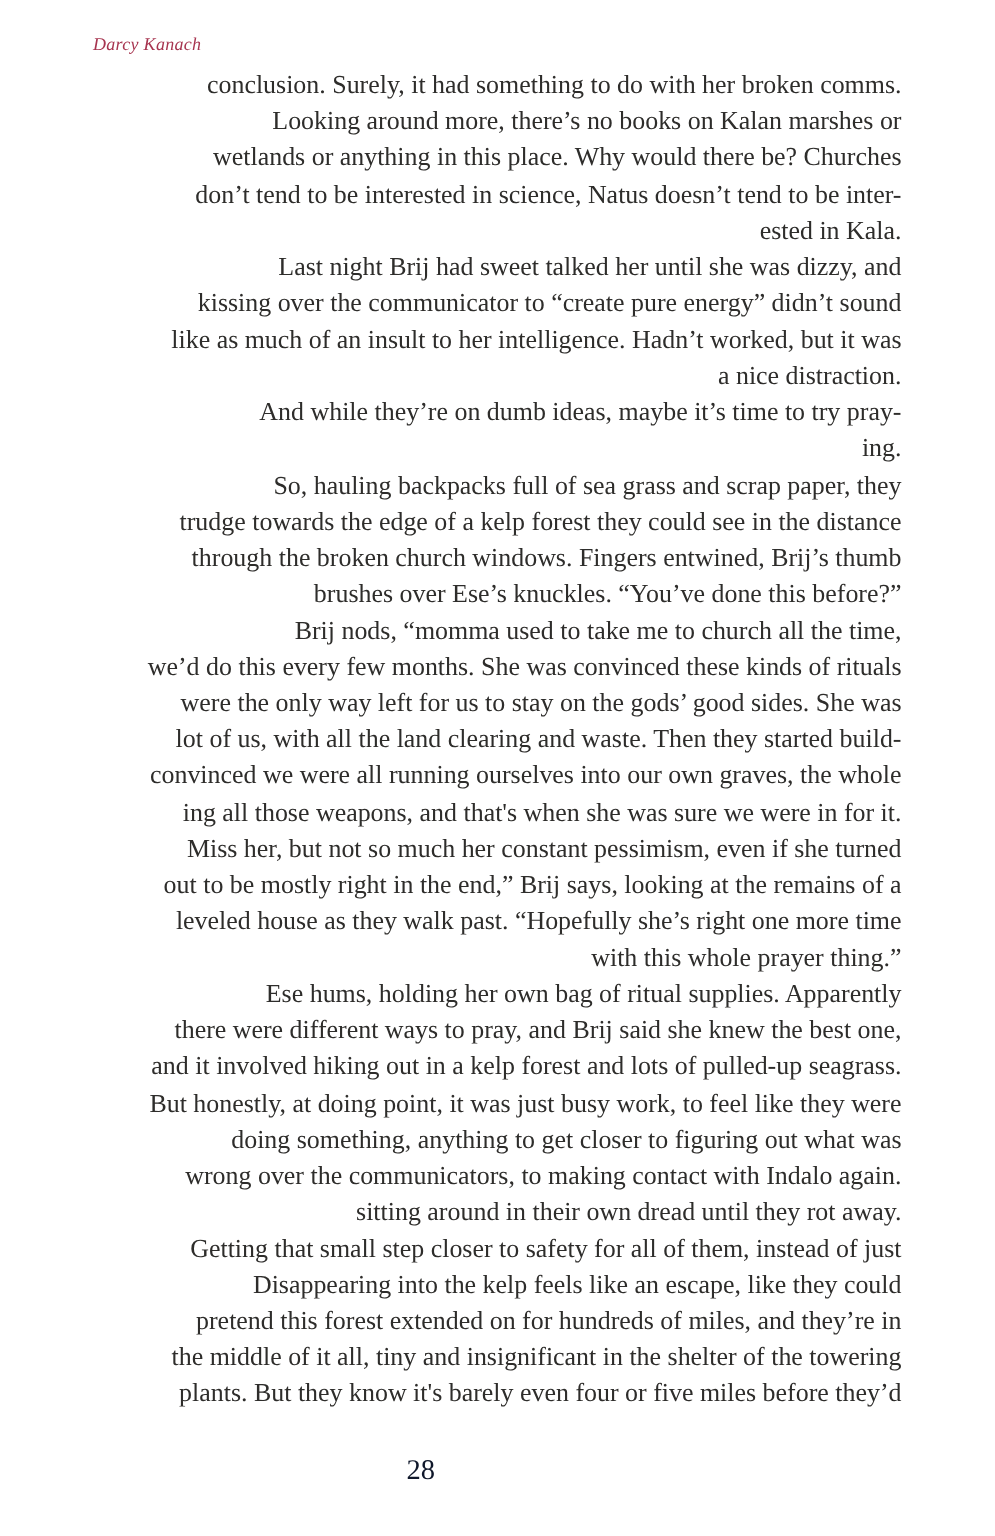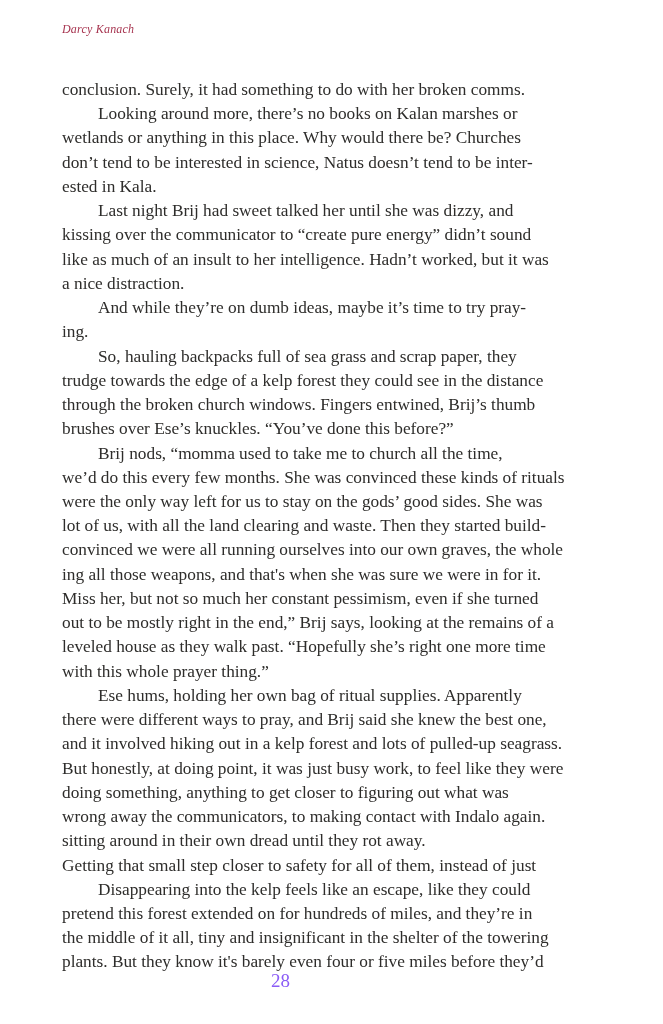--- a/index.html
+++ b/index.html
@@ -20,45 +20,45 @@
     left: 62px;
     top: 22px;
     font-style: italic;
     font-size: 12px;
     letter-spacing: 0.2px;
     color: #a73550;
   }
   .text-block {
     position: absolute;
     left: 62px;
-    top: 78px;
+    top: 45px;
     width: 539px;
     font-size: 17.3px;
     line-height: 24.24px;
     color: #2e2d2b;
-    text-align: left;
+    text-align: right;
   }
   .para {
     margin: 0;
     padding: 0;
   }
   .line {
     white-space: nowrap;
   }
   .line.indent {
     padding-left: 36px;
   }
   .page-number {
     position: absolute;
     left: 0;
     width: 561px;
     top: 970px;
     text-align: center;
     font-size: 19px;
-    color: #8b5cf6;
+    color: #0f172a;
   }
 </style>
 </head>
 <body>
 
 <div class="page">
   <div class="running-header">Darcy Kanach</div>
 
   <div class="text-block">
       <div class="para">
@@ -97,21 +97,21 @@
         <div class="line">out to be mostly right in the end,” Brij says, looking at the remains of a</div>
         <div class="line">leveled house as they walk past. “Hopefully she’s right one more time</div>
         <div class="line">with this whole prayer thing.”</div>
       </div>
       <div class="para">
         <div class="line indent">Ese hums, holding her own bag of ritual supplies. Apparently</div>
         <div class="line">there were different ways to pray, and Brij said she knew the best one,</div>
         <div class="line">and it involved hiking out in a kelp forest and lots of pulled-up seagrass.</div>
         <div class="line">But honestly, at doing point, it was just busy work, to feel like they were</div>
         <div class="line">doing something, anything to get closer to figuring out what was</div>
-        <div class="line">wrong away the communicators, to making contact with Indalo again.</div>
+        <div class="line">wrong over the communicators, to making contact with Indalo again.</div>
         <div class="line">sitting around in their own dread until they rot away.</div>
         <div class="line">Getting that small step closer to safety for all of them, instead of just</div>
       </div>
       <div class="para">
         <div class="line indent">Disappearing into the kelp feels like an escape, like they could</div>
         <div class="line">pretend this forest extended on for hundreds of miles, and they’re in</div>
         <div class="line">the middle of it all, tiny and insignificant in the shelter of the towering</div>
         <div class="line">plants. But they know it's barely even four or five miles before they’d</div>
       </div>
     </div>

